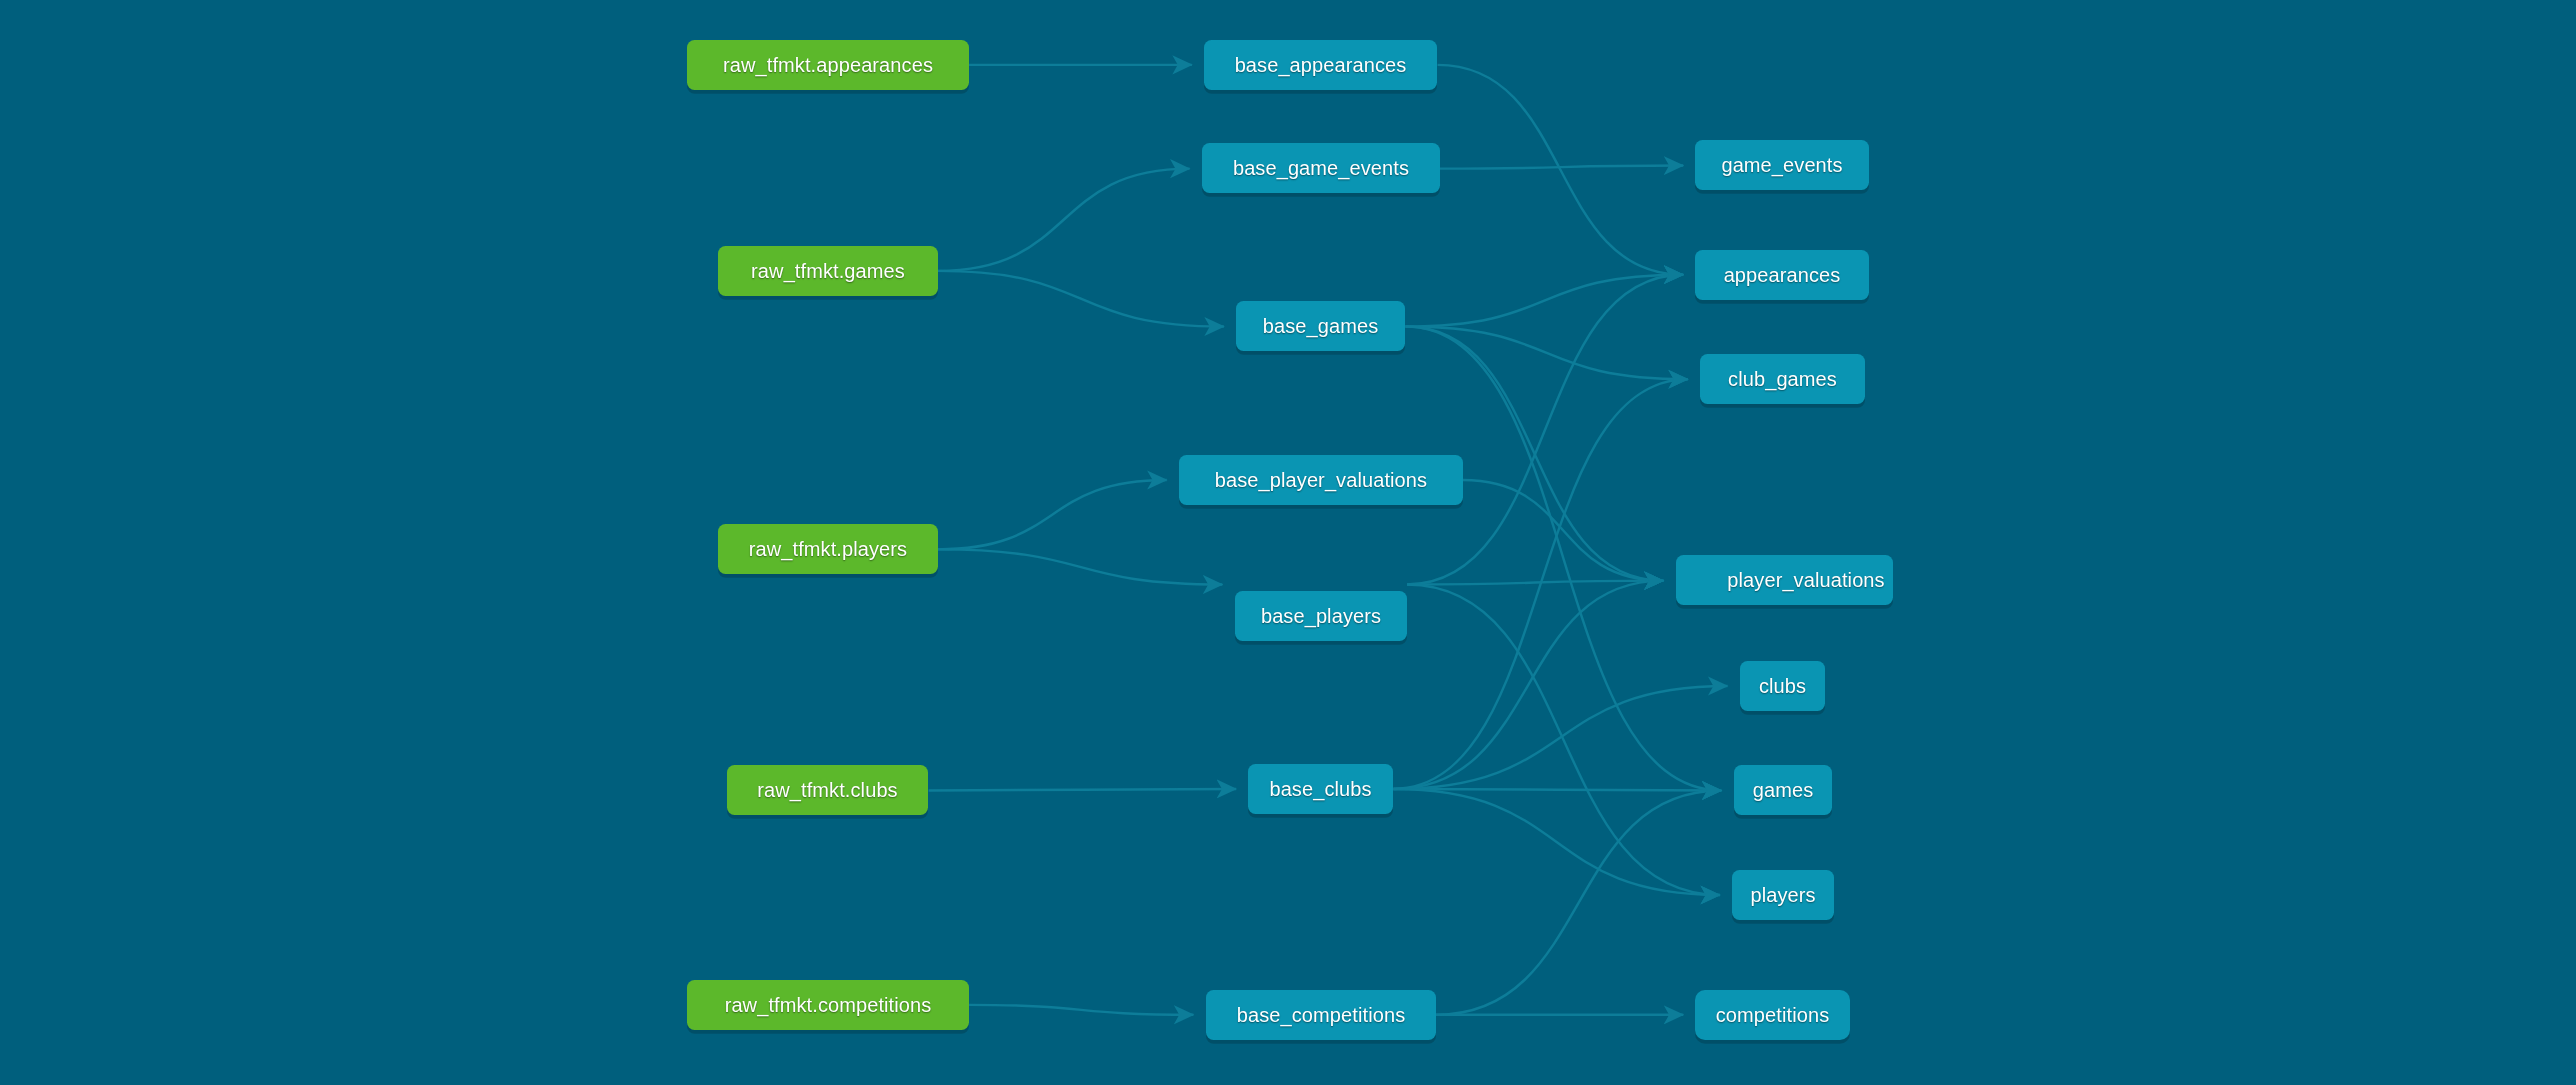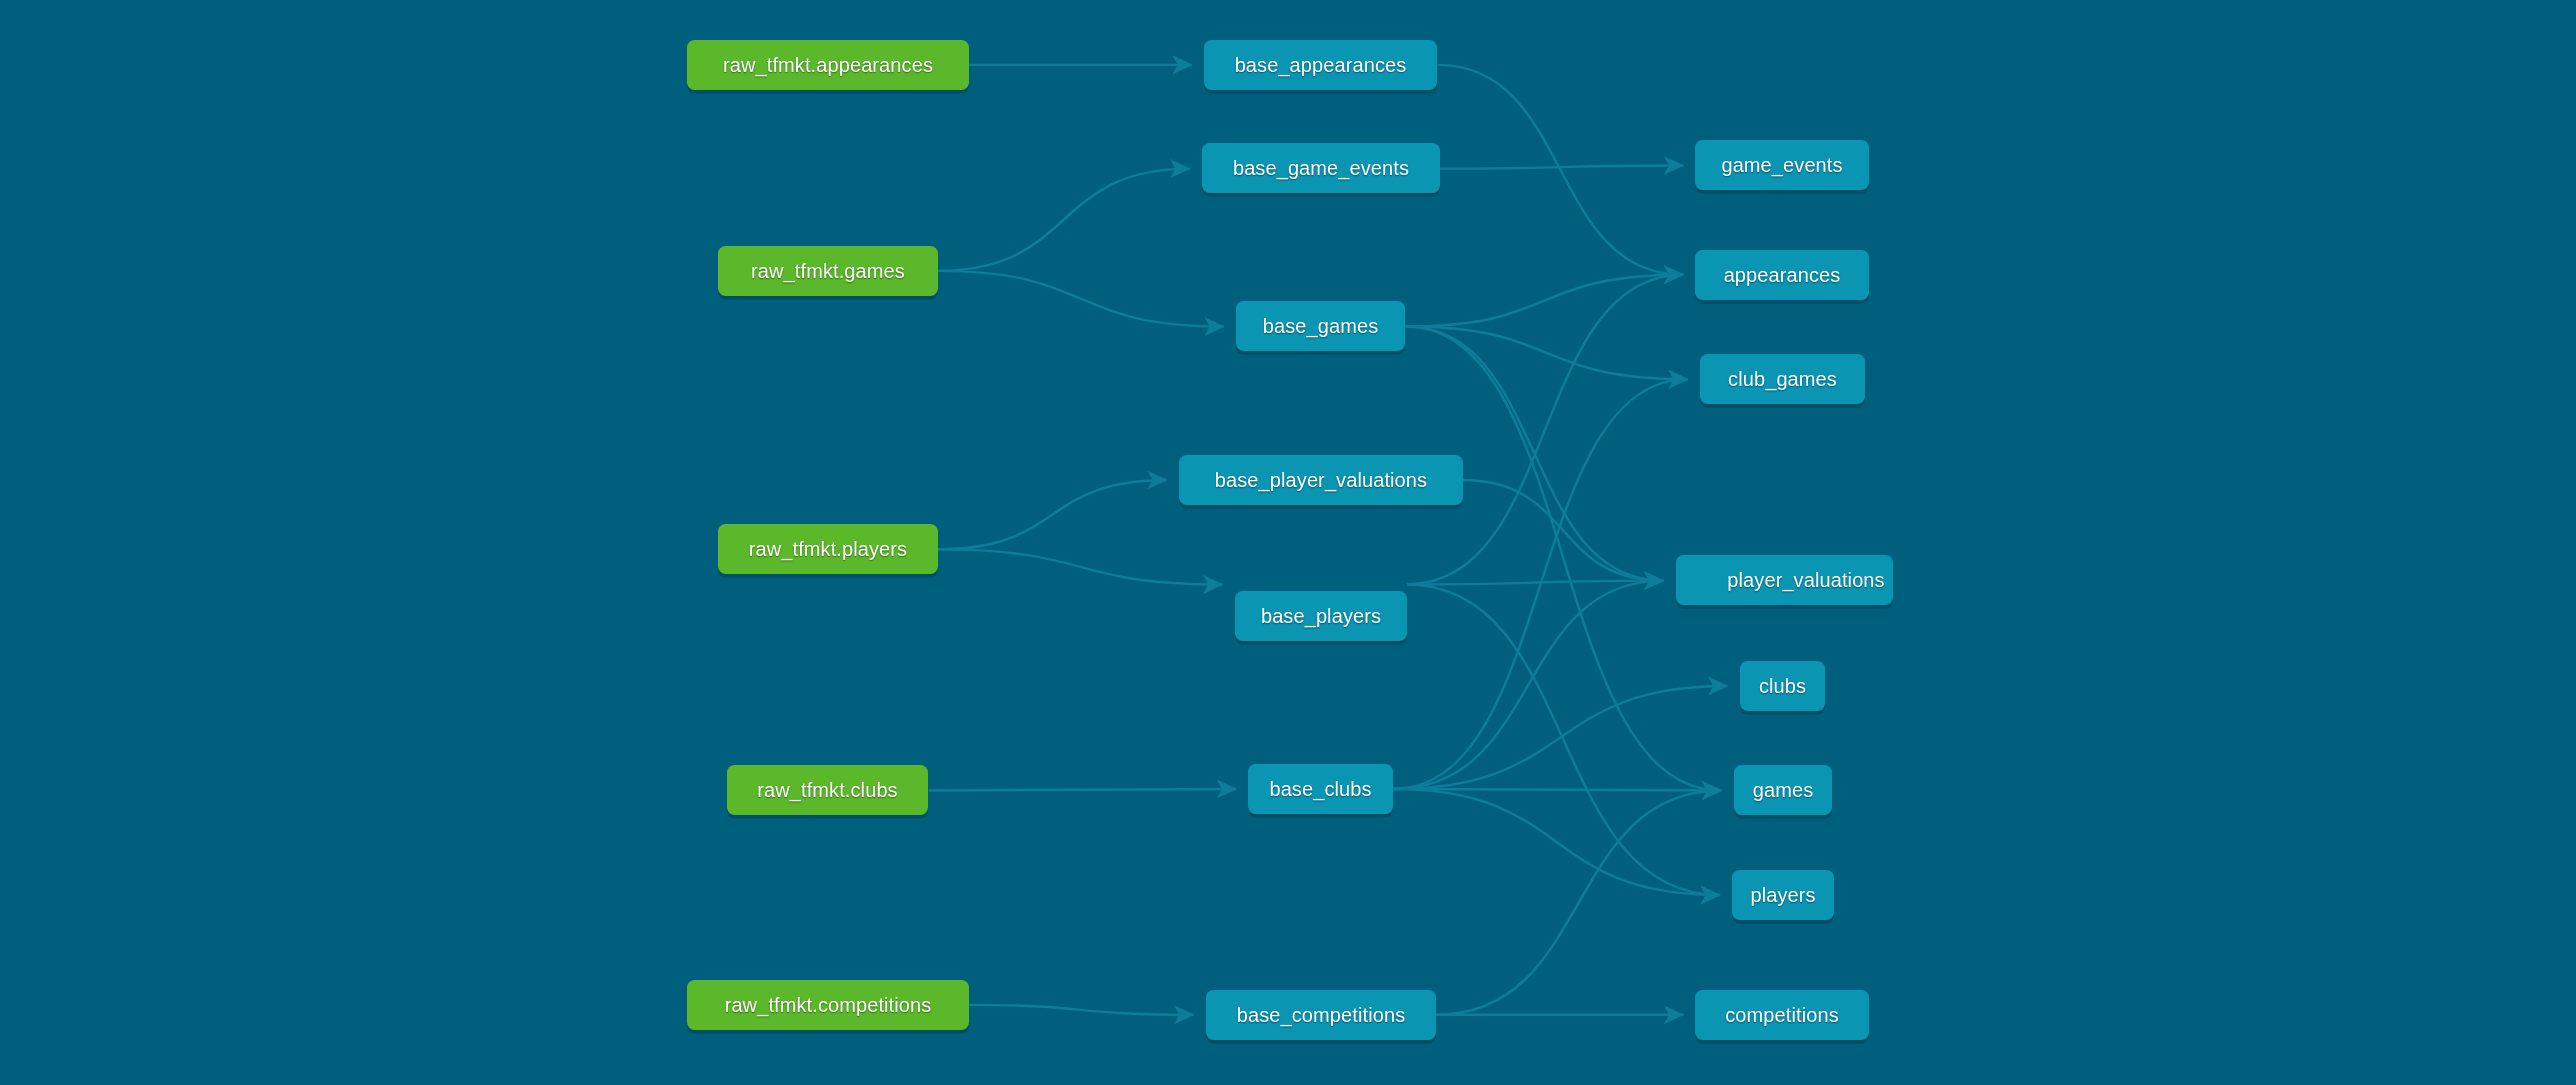--- a/index.html
+++ b/index.html
@@ -143,18 +143,18 @@
       </div>
       <div class="dag-node model" style="left: 1740px; top: 661px; width: 85px; background: rgb(10, 149, 179);">
         <span class="node-label">clubs</span>
       </div>
       <div class="dag-node model" style="left: 1734px; top: 765px; width: 98px; background: rgb(10, 149, 179);">
         <span class="node-label">games</span>
       </div>
       <div class="dag-node model" style="left: 1732px; top: 870px; width: 102px; background: rgb(10, 149, 179);">
         <span class="node-label">players</span>
       </div>
-      <div class="dag-node model" style="left: 1695px; top: 990px; width: 174px; background: rgb(10, 149, 179);">
+      <div class="dag-node model" style="left: 1695px; top: 990px; width: 155px; background: rgb(10, 149, 179); border-radius: 10px;">
         <span class="node-label">competitions</span>
       </div>
     </div>
 </div>
 
 
 </body></html>

